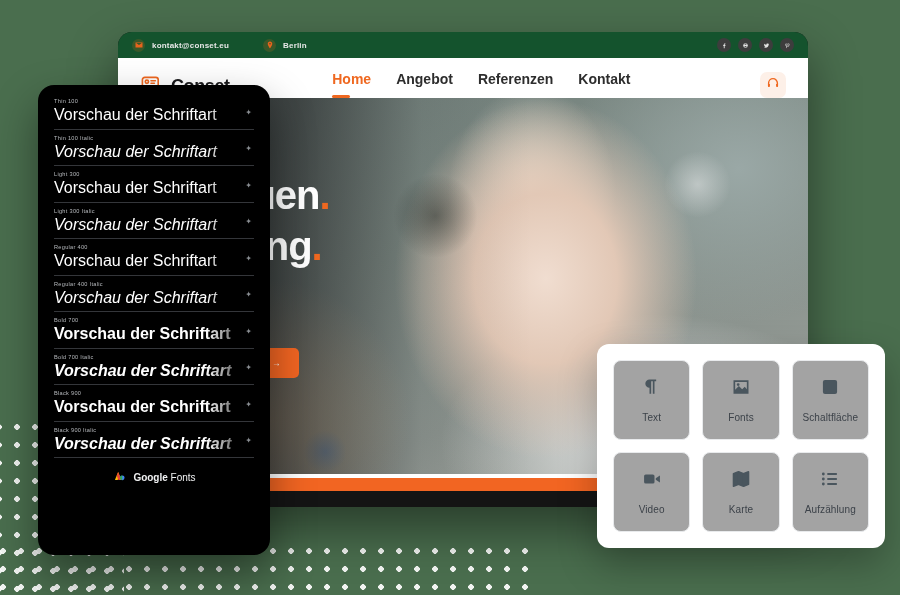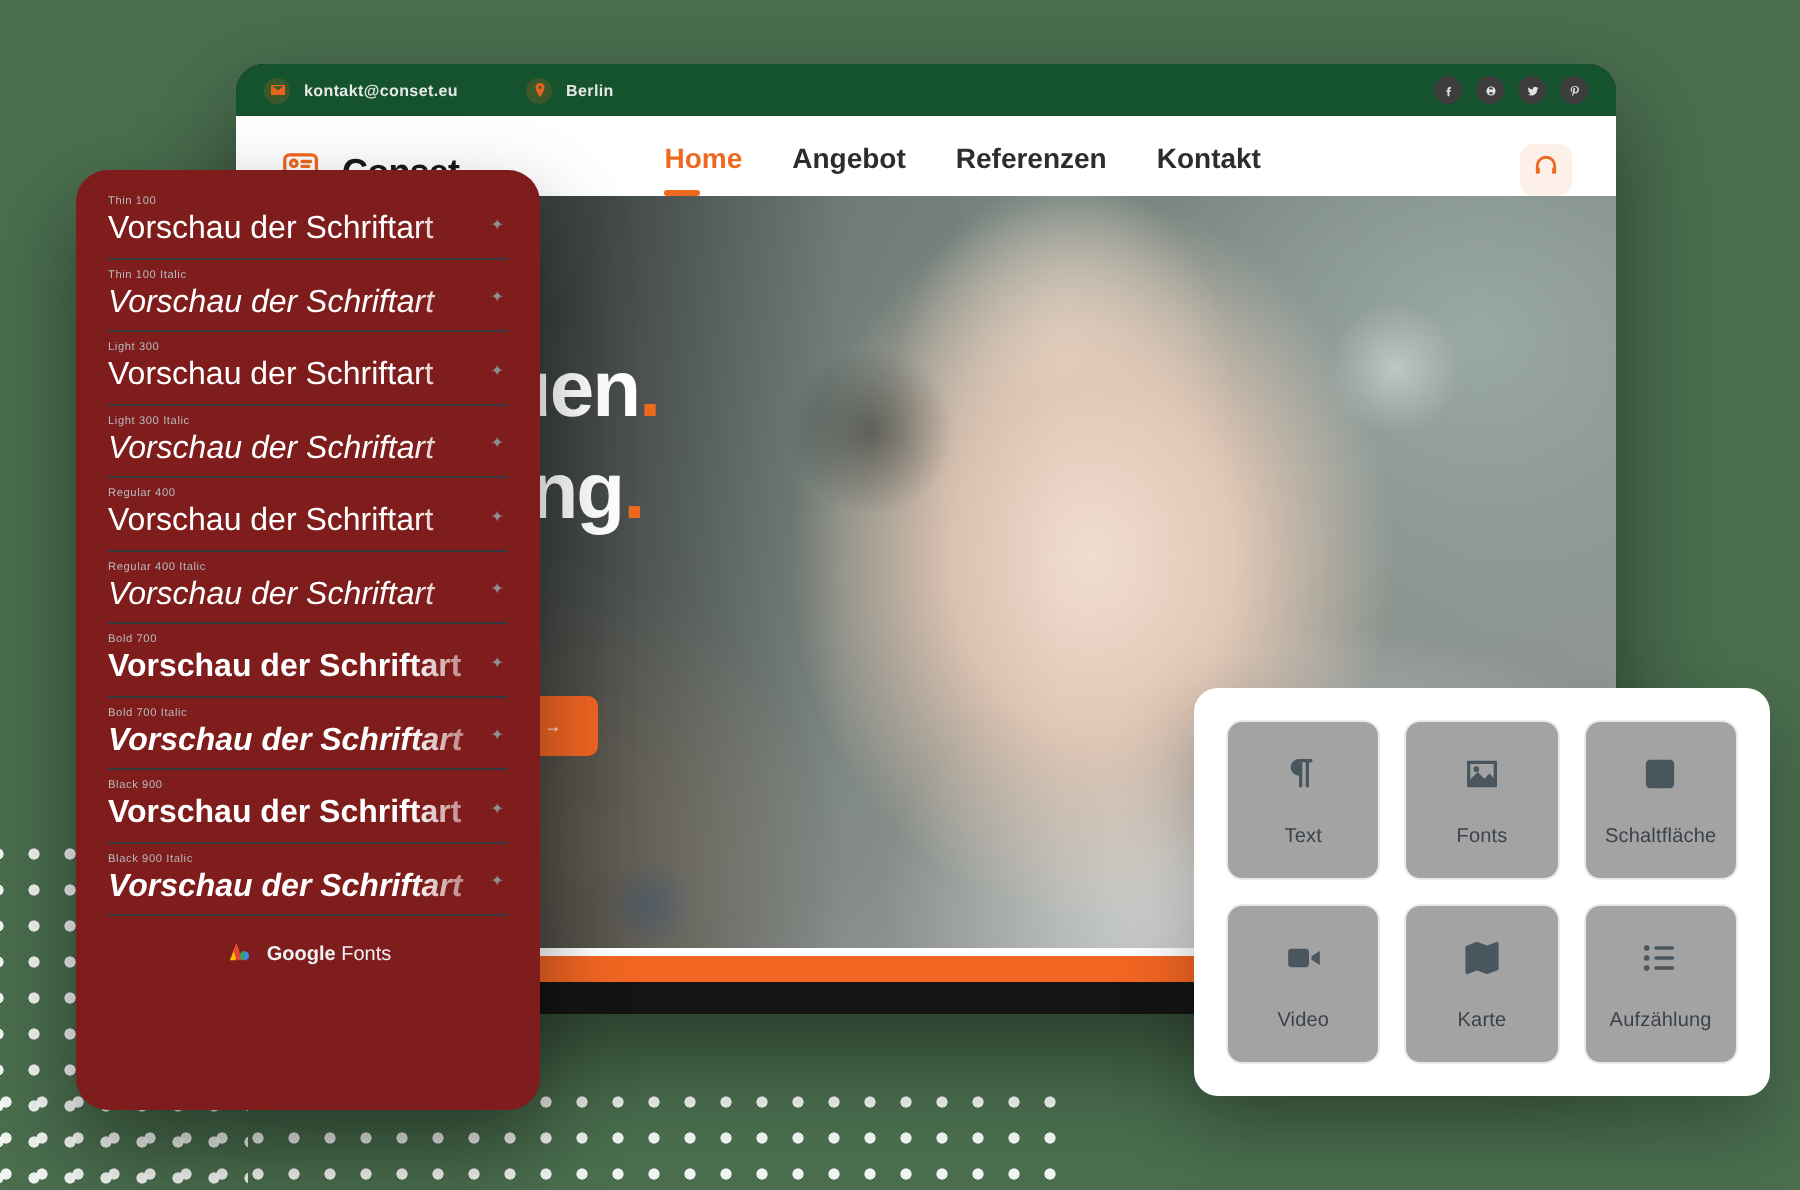--- a/index.html
+++ b/index.html
@@ -147,21 +147,21 @@
   .hero-white-gap {
     position: absolute; left: 0; right: 0; bottom: 13px;
     height: 4px; background: #fff;
   }
 
   
   .fontpanel {
     position: absolute;
     left: 38px; top: 85px;
     width: 232px; height: 470px;
-    background: #7f1d1d;
+    background: #000000;
     border-radius: 16px;
     box-shadow: 0 20px 44px rgba(0,0,0,0.42);
     padding: 8px 16px 0 16px;
     overflow: hidden;
   }
   .font-row {
     border-bottom: 1px solid #34363a;
     padding: 5px 0 4px 0;
     position: relative;
   }

